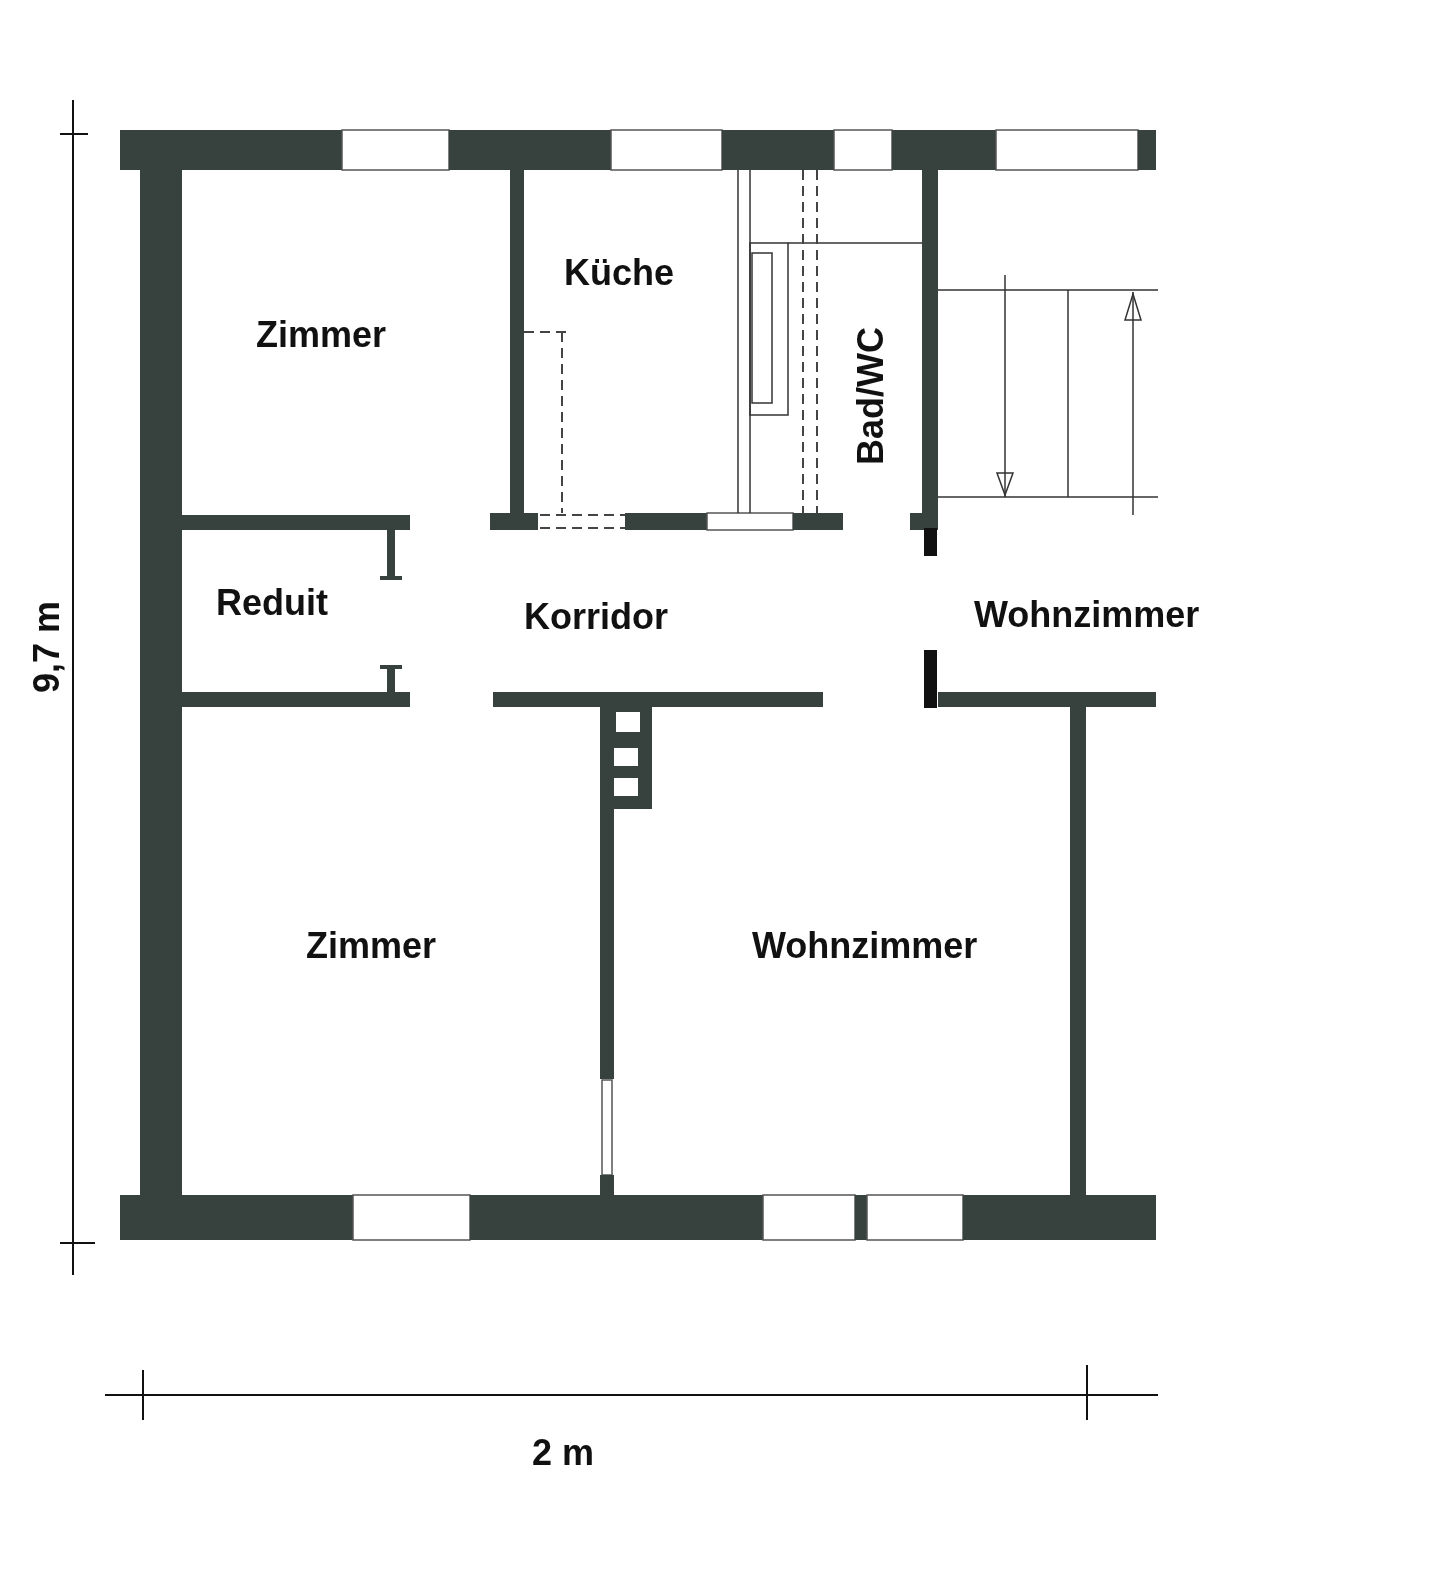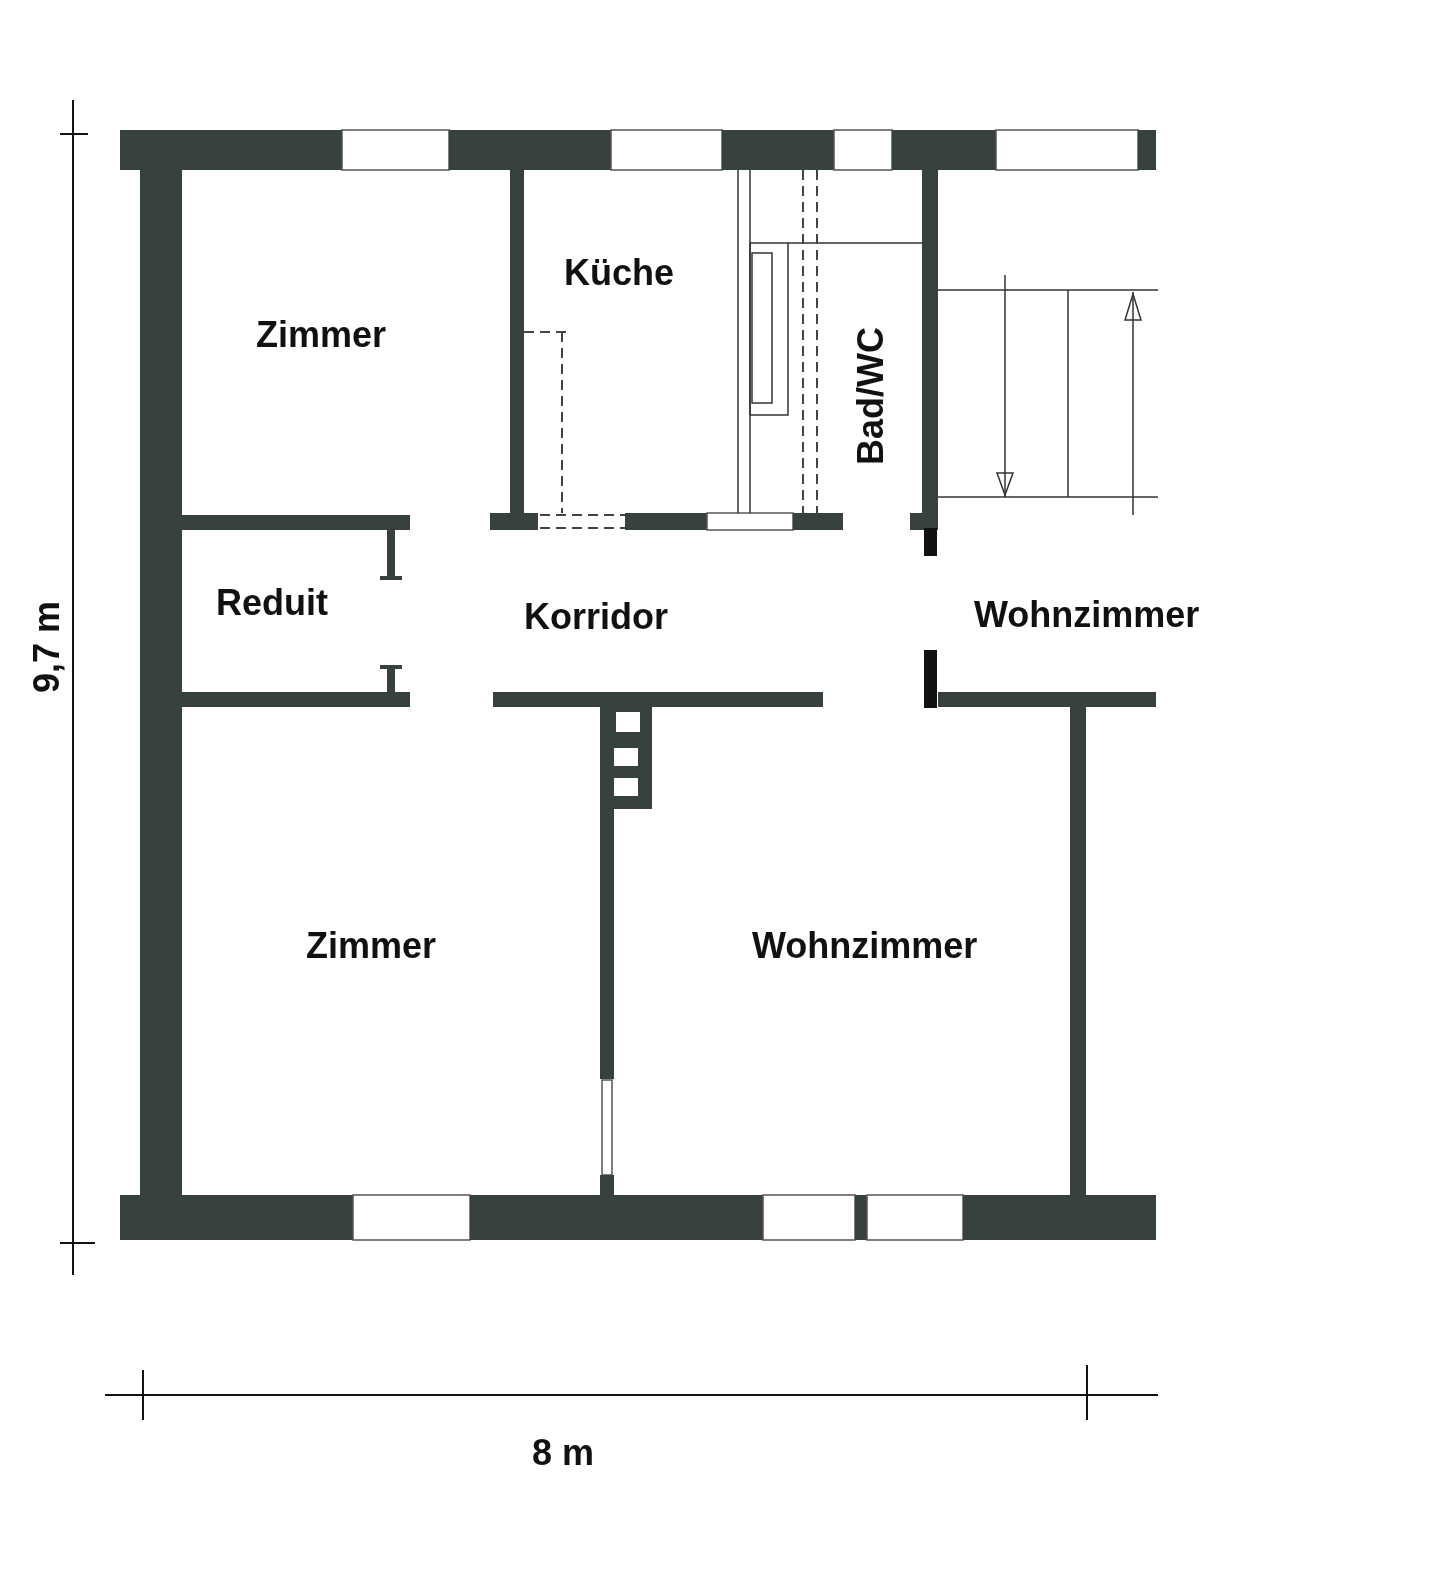--- a/index.html
+++ b/index.html
@@ -119,13 +119,13 @@
 <div class="lbl" style="left:256px; top:314px;">Zimmer</div>
 <div class="lbl" style="left:564px; top:252px;text-align:right;">Küche</div>
 <div class="lbl rot" style="left:850px; top:465px;">Bad/WC</div>
 <div class="lbl" style="left:216px; top:582px;">Reduit</div>
 <div class="lbl" style="left:524px; top:596px;text-align:right;">Korridor</div>
 <div class="lbl" style="left:974px; top:594px;">Wohnzimmer</div>
 <div class="lbl" style="left:306px; top:925px;">Zimmer</div>
 <div class="lbl" style="left:716px; top:925px;margin-left:36px;">Wohnzimmer</div>
 
 <div class="lbl rot" style="left:26px; top:693px;">9,7 m</div>
-<div class="lbl" style="left:532px; top:1432px;">8 m</div>
+<div class="lbl" style="left:532px; top:1432px;">2 m</div>
 
 </body></html>

